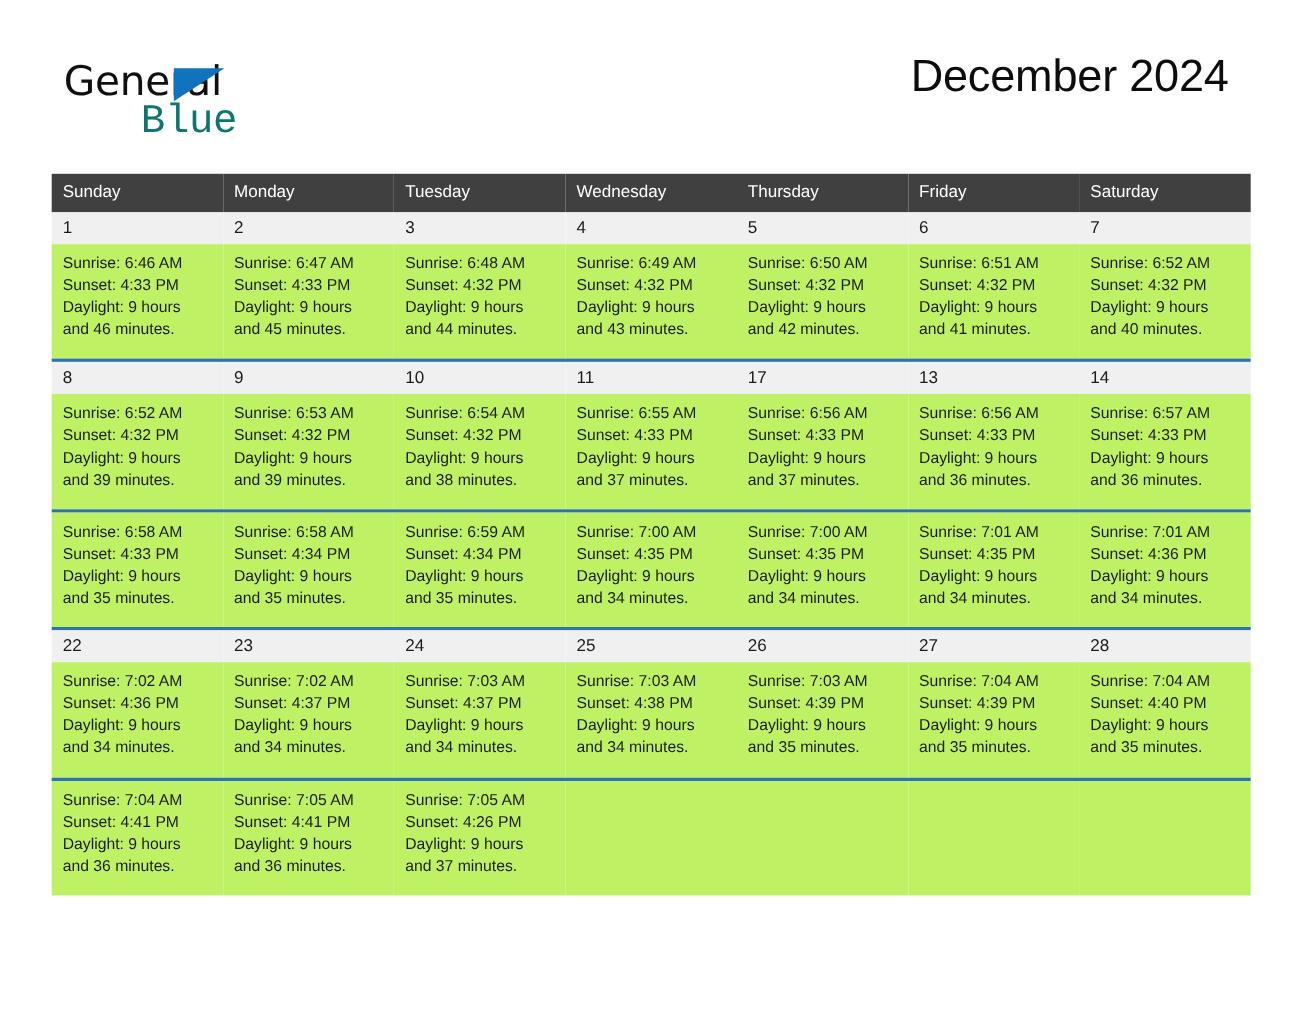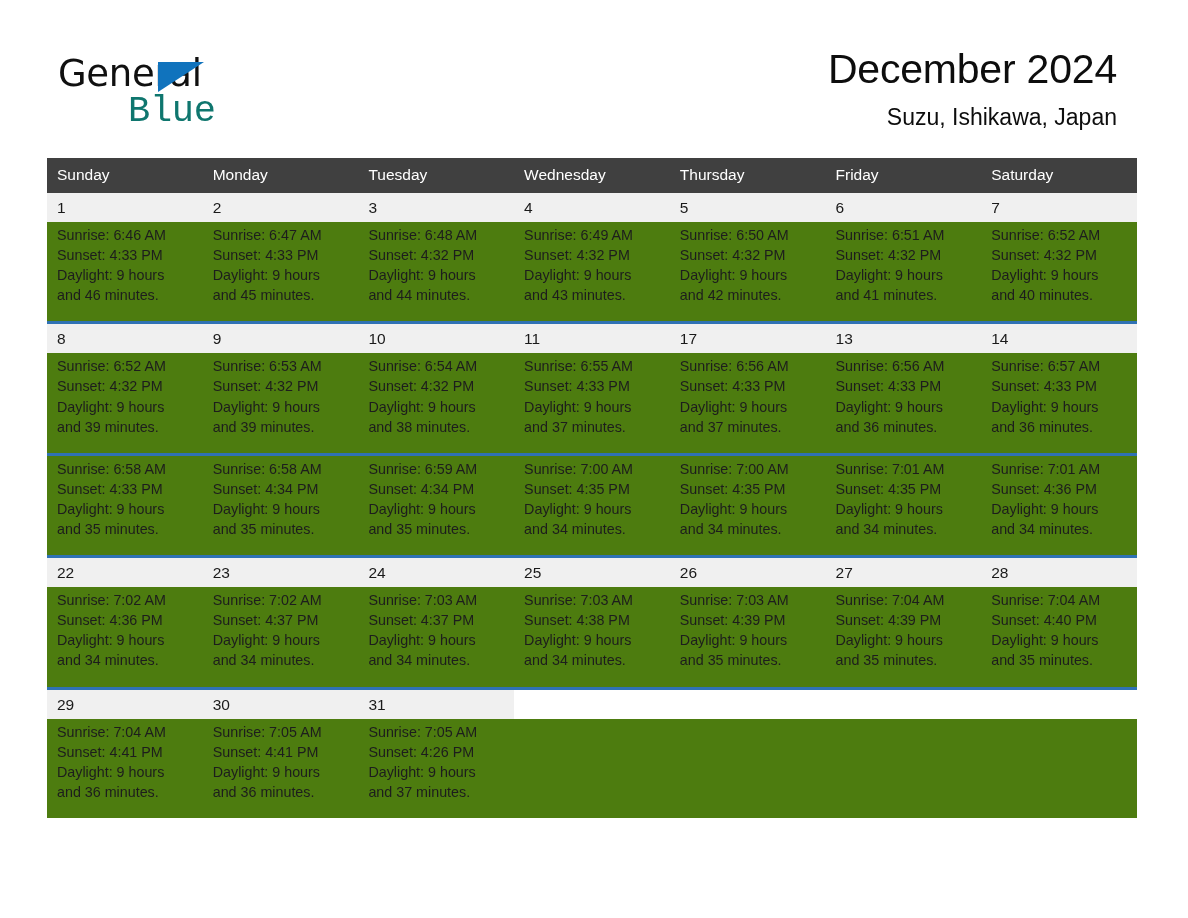--- a/index.html
+++ b/index.html
@@ -129,23 +129,23 @@
     font-size: 15.5px;
     color: #1a1a1a;
     padding: 5px 0 5px 10px;
     height: 19px;
     vertical-align: top;
     line-height: 19px;
   }
   .daynum-row td.empty { background: #ffffff; }
 
   .info-row td {
-    background: #4d7c0f;
+    background: #bef264;
     vertical-align: top;
-    padding: 3px 8px 16px 10px;
+    padding: 8px 8px 16px 10px;
     font-size: 14.3px;
     line-height: 20.1px;
     color: #1d1d1d;
   }
   .info-row td .line { white-space: nowrap; }
 </style>
 </head>
 <body>
 
 <div class="page">
@@ -153,21 +153,20 @@
   <div class="header">
 
     <div class="logo">
       <span class="logo-general">General</span>
       <span class="logo-triangle"></span>
       <span class="logo-blue">Blue</span>
     </div>
 
     <div class="title-block">
       <div class="cal-title">December 2024</div>
-      <div class="cal-subtitle">Suzu, Ishikawa, Japan</div>
     </div>
 
   </div>
 
   <table class="calendar">
     <colgroup>
       <col>
         <col>
         <col>
         <col>
@@ -403,29 +402,20 @@
             <div class="line">Sunset: 4:40 PM</div>
             <div class="line">Daylight: 9 hours</div>
             <div class="line">and 35 minutes.</div>
           </td>
         </tr>
         <tr class="week-sep">
           <td colspan="7">
             <div class="rule"></div>
           </td>
         </tr>
-        <tr class="daynum-row">
-          <td>29</td>
-          <td>30</td>
-          <td>31</td>
-          <td class="empty"></td>
-          <td class="empty"></td>
-          <td class="empty"></td>
-          <td class="empty"></td>
-        </tr>
         <tr class="info-row">
           <td>
             <div class="line">Sunrise: 7:04 AM</div>
             <div class="line">Sunset: 4:41 PM</div>
             <div class="line">Daylight: 9 hours</div>
             <div class="line">and 36 minutes.</div>
           </td>
           <td>
             <div class="line">Sunrise: 7:05 AM</div>
             <div class="line">Sunset: 4:41 PM</div>

